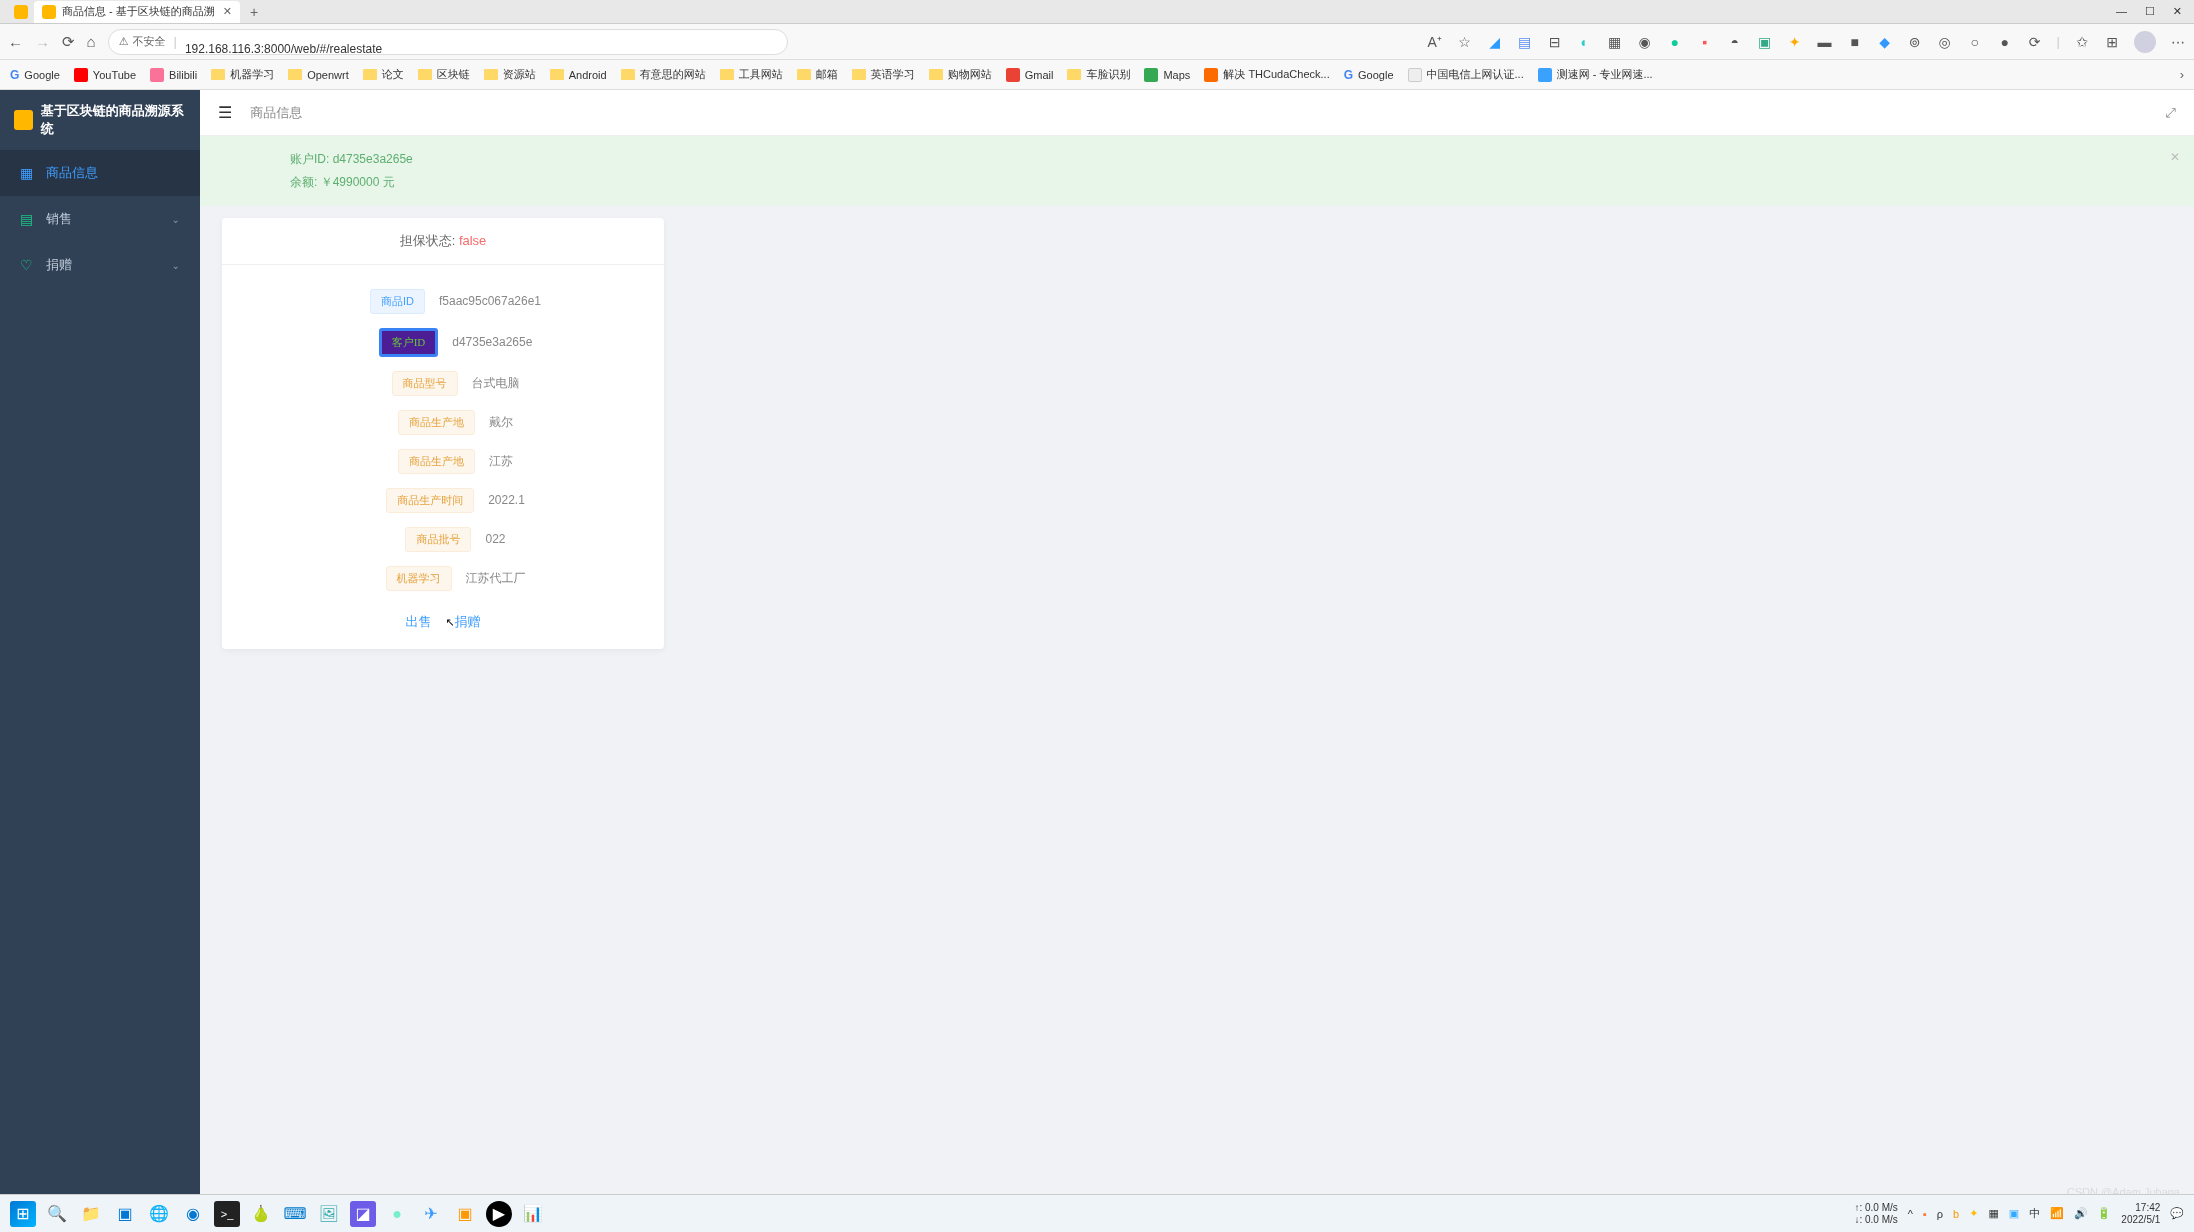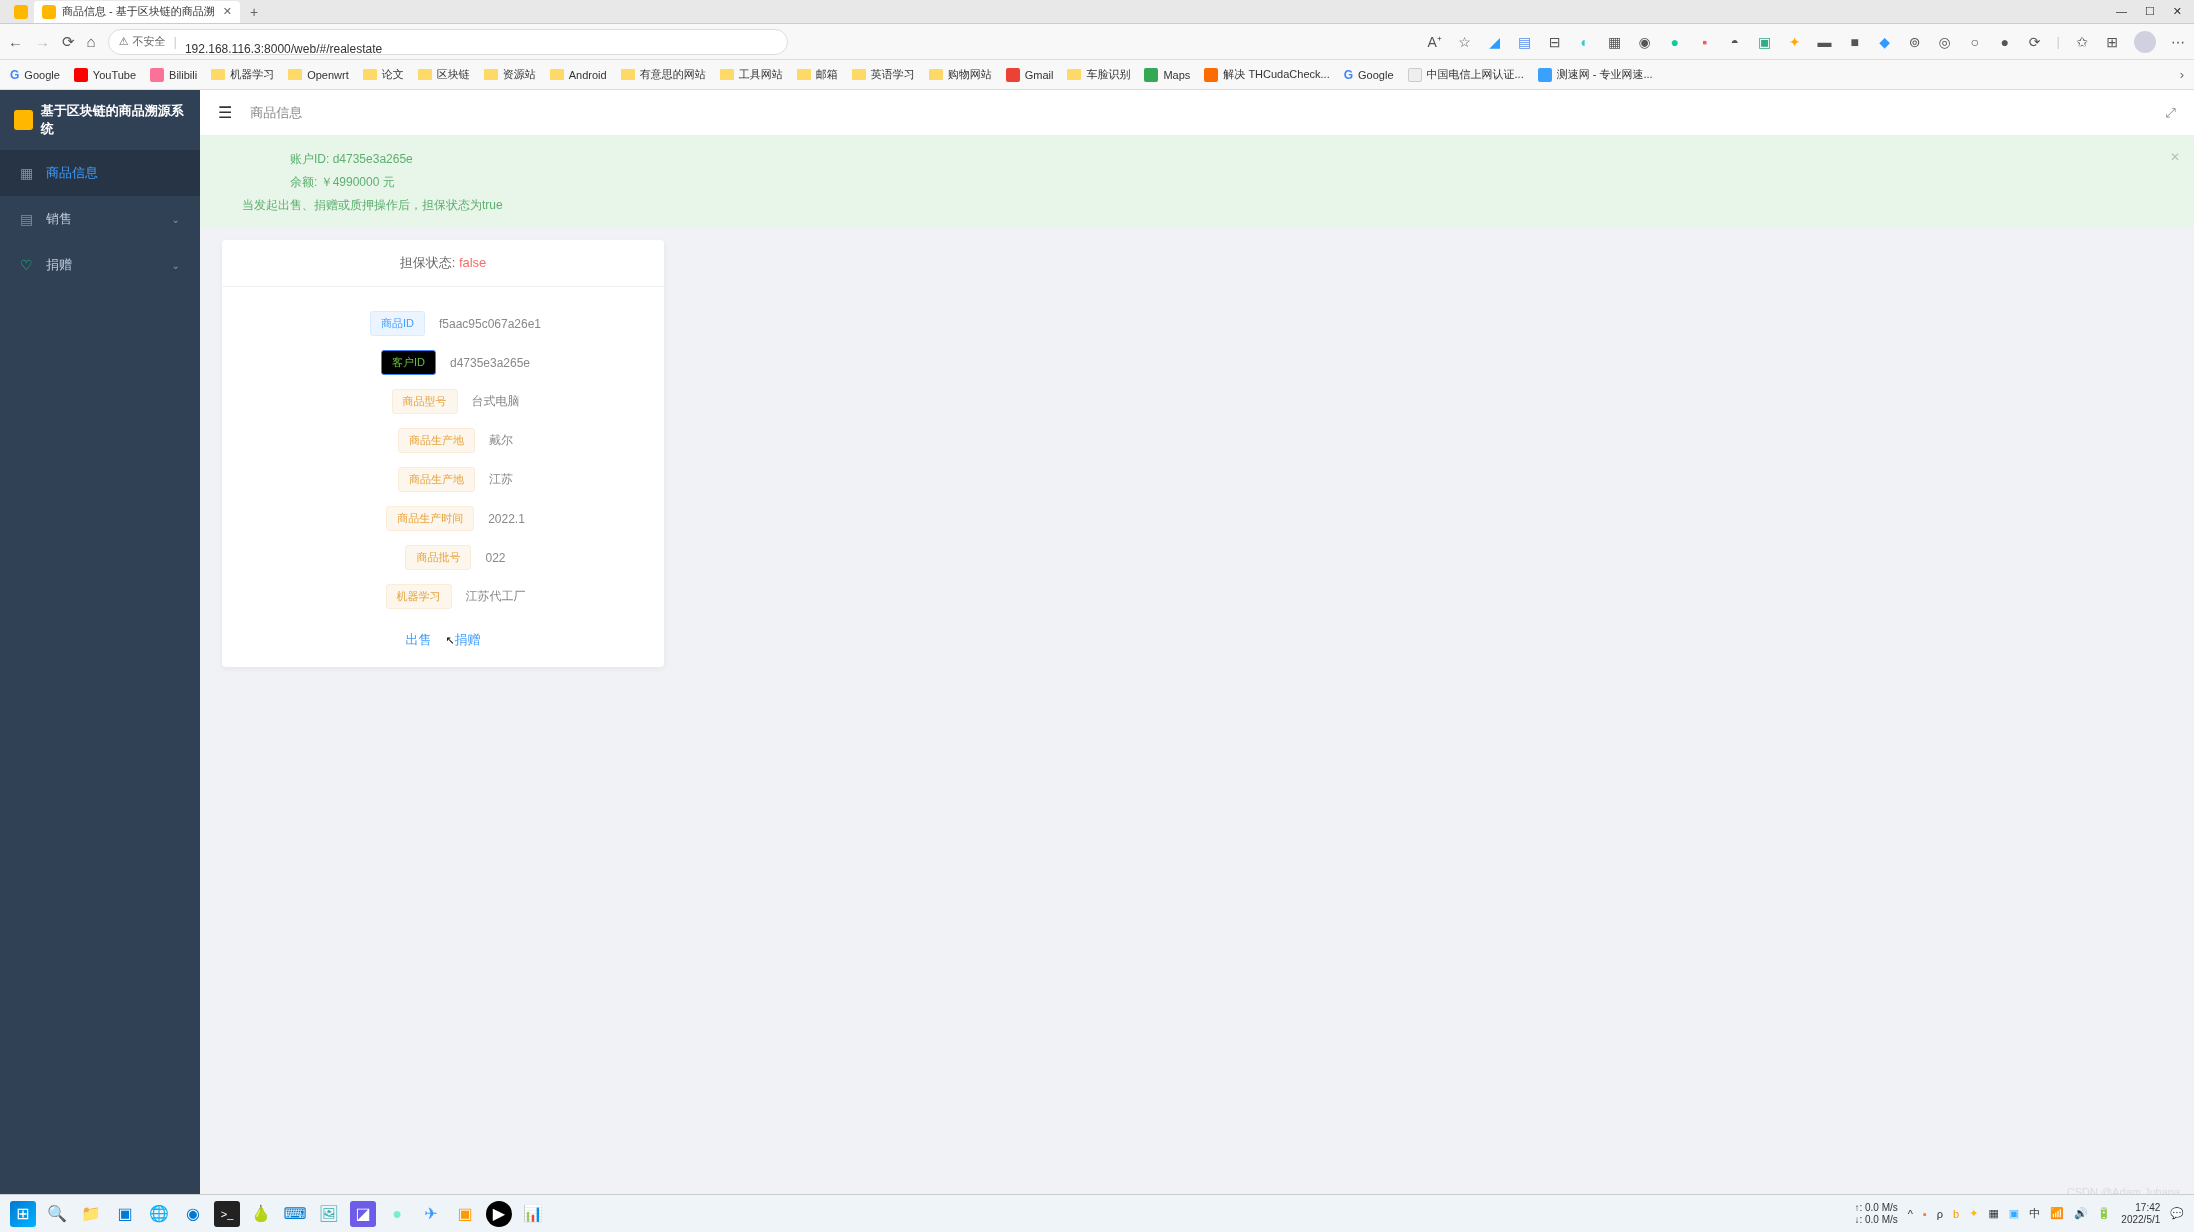--- a/index.html
+++ b/index.html
@@ -63,21 +63,21 @@
     .alert-close { position: absolute; right: 14px; top: 10px; color: #bbb; cursor: pointer; }
     
     .content { padding: 0 22px 22px; }
     .card { background: #fff; width: 442px; border-radius: 4px; box-shadow: 0 2px 6px rgba(0,0,0,0.05); }
     .card-header { padding: 14px; text-align: center; border-bottom: 1px solid #f0f0f0; font-size: 13px; color: #666; }
     .status-false { color: #f56c6c; }
     .card-body { padding: 24px 20px 12px; display: flex; flex-direction: column; align-items: center; gap: 14px; }
     .field-row { display: flex; align-items: center; gap: 14px; font-size: 12px; }
     .tag { padding: 4px 10px; border-radius: 3px; font-size: 11px; margin-left: 25px; }
     .tag-blue { background: #ecf5ff; color: #409eff; border: 1px solid #d9ecff; }
-    .tag-green { background: #000000; color: #67c23a; border: 1px solid #3b82f6; }
+    .tag-green { background: #4c1d95; color: #67c23a; border: 3px solid #3b82f6; font-family: Liberation Serif, serif; }
     .tag-orange { background: #fdf6ec; color: #e6a23c; border: 1px solid #faecd8; }
     .field-value { color: #888; font-size: 12px; }
     .card-actions { display: flex; justify-content: center; gap: 14px; padding: 10px 0 18px; }
     .action-link { color: #409eff; font-size: 13px; cursor: pointer; }
     .cursor-icon { position: relative; font-size: 11px; color: #000; }
     
     
     .taskbar { height: 38px; background: #eff4f9; display: flex; align-items: center; padding: 0 10px; gap: 8px; border-top: 1px solid #ccc; position: fixed; bottom: 0; left: 0; right: 0; }
     .tb-icon { width: 26px; height: 26px; border-radius: 3px; display: flex; align-items: center; justify-content: center; cursor: pointer; font-size: 16px; }
     .tb-win { background: linear-gradient(135deg, #0078d4, #00b4ff); color: #fff; }
@@ -265,21 +265,20 @@
       <span class="hamburger">☰</span>
       <span class="breadcrumb-text">商品信息</span>
       <div class="topbar-spacer"></div>
       <span class="resize-icon">⤢</span>
     </div>
 
     <div class="alert">
       <span class="alert-close">✕</span>
       <div class="alert-line" style="padding-left:70px">账户ID: d4735e3a265e</div>
       <div class="alert-line" style="padding-left:70px">余额: ￥4990000 元</div>
-      <div class="alert-line" style="padding-left:22px">当发起出售、捐赠或质押操作后，担保状态为true</div>
     </div>
 
     <div class="content">
       <div class="card">
         <div class="card-header">
           <span>担保状态:</span>
           <span class="status-false">false</span>
         </div>
         <div class="card-body">
           <div class="field-row">

